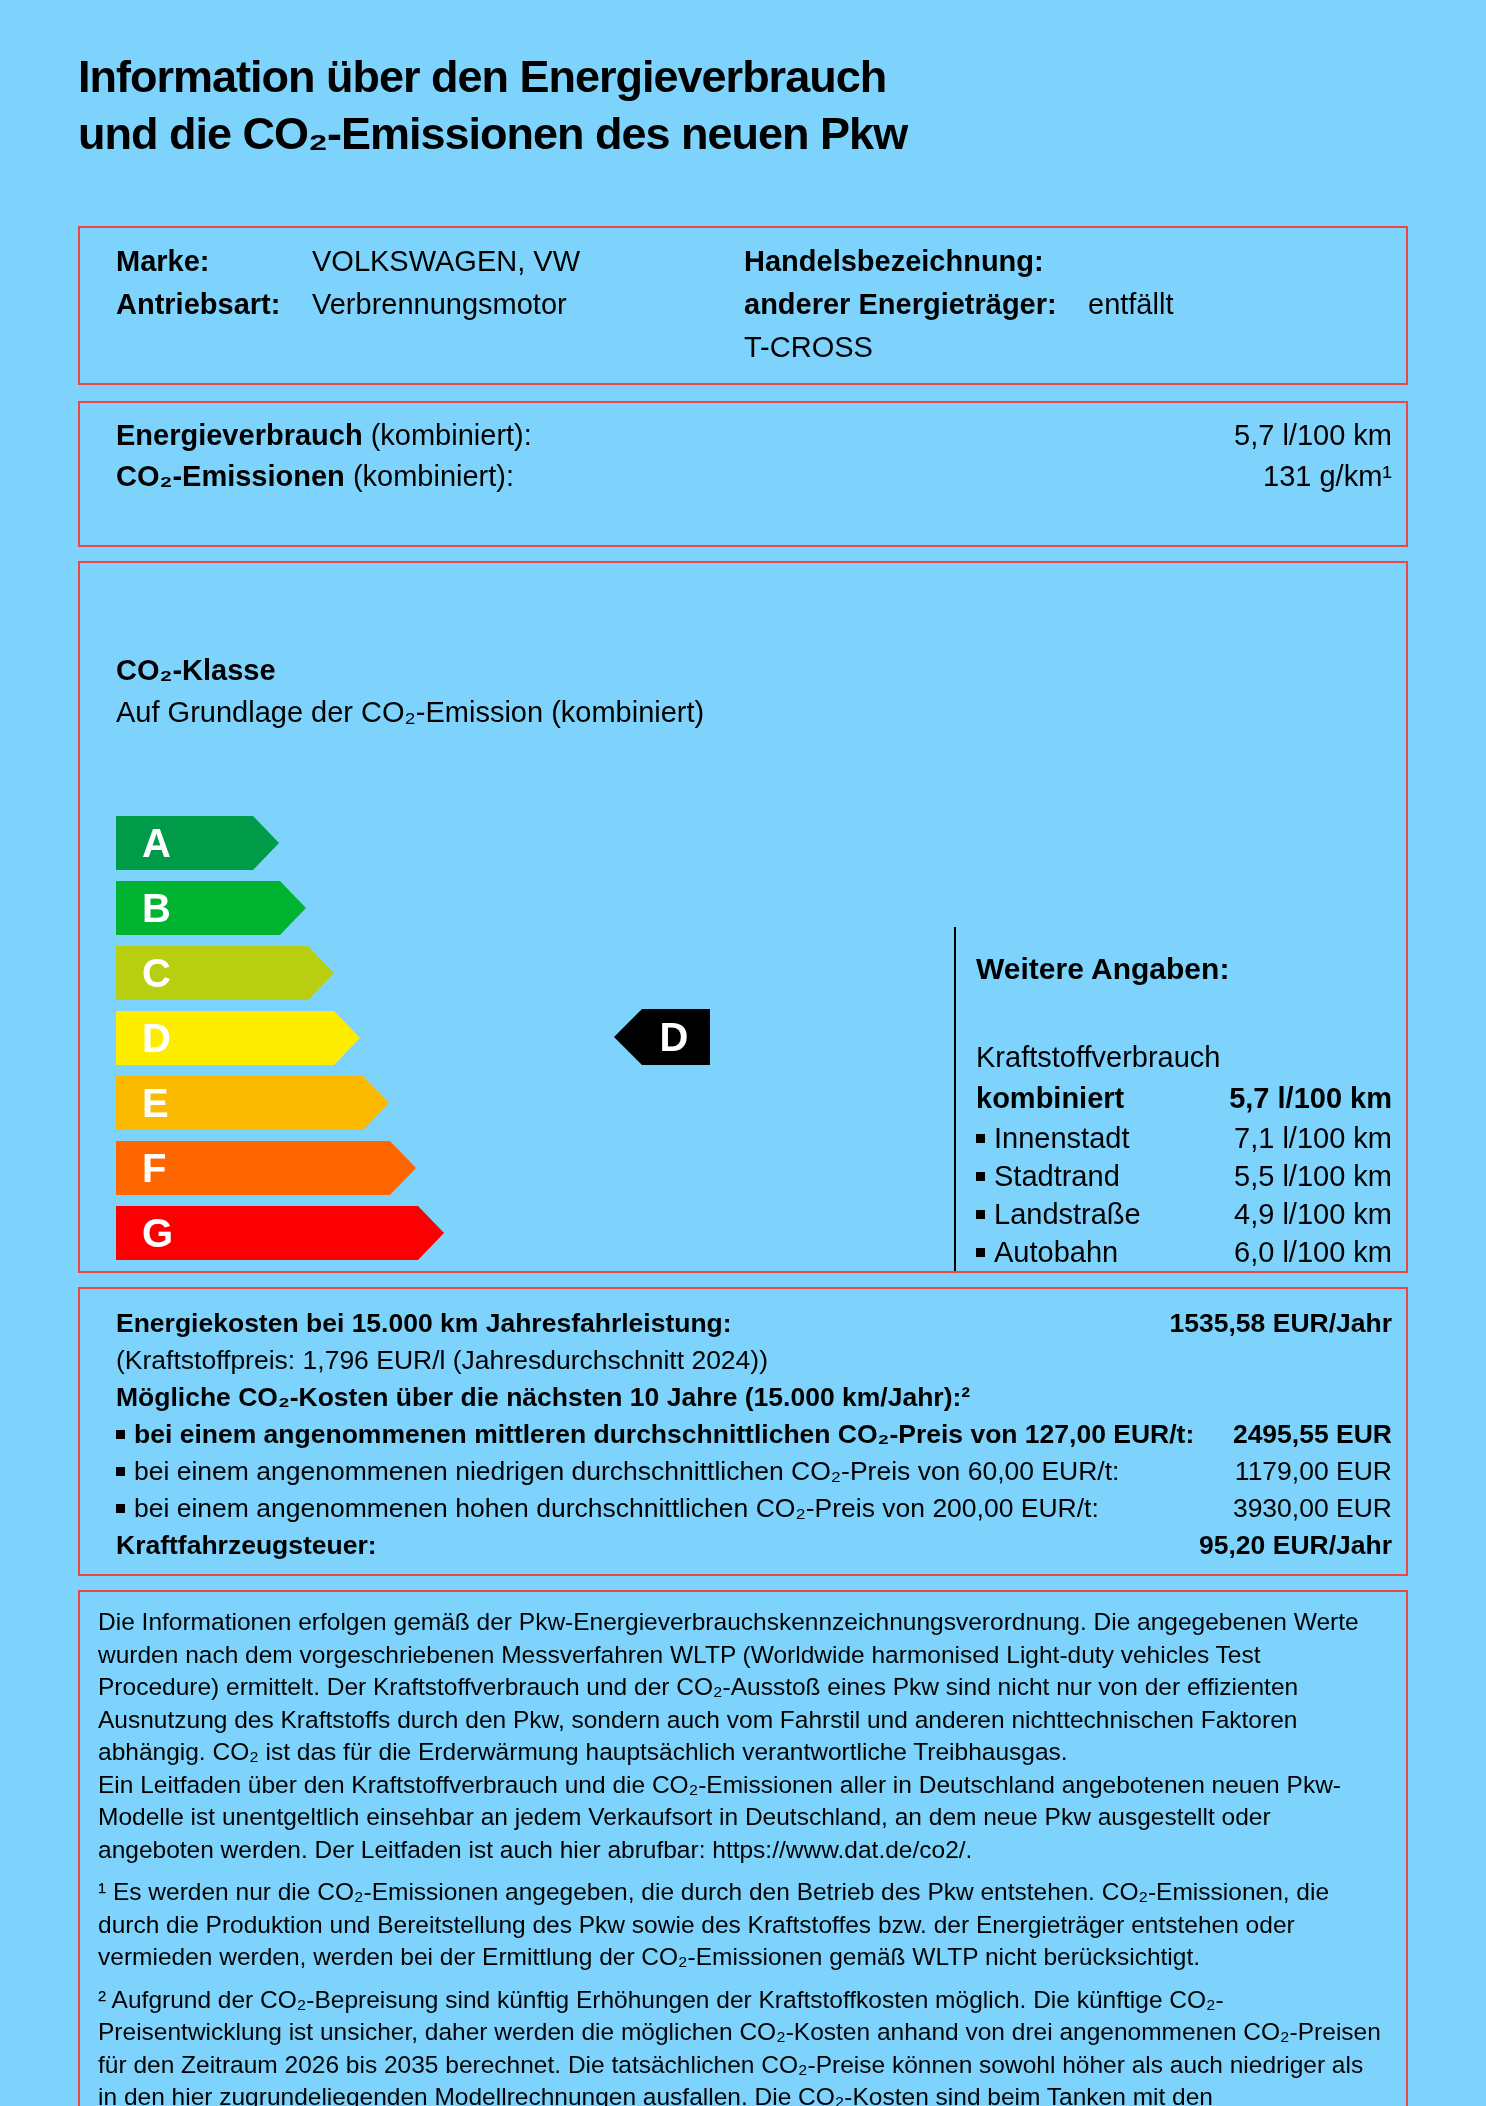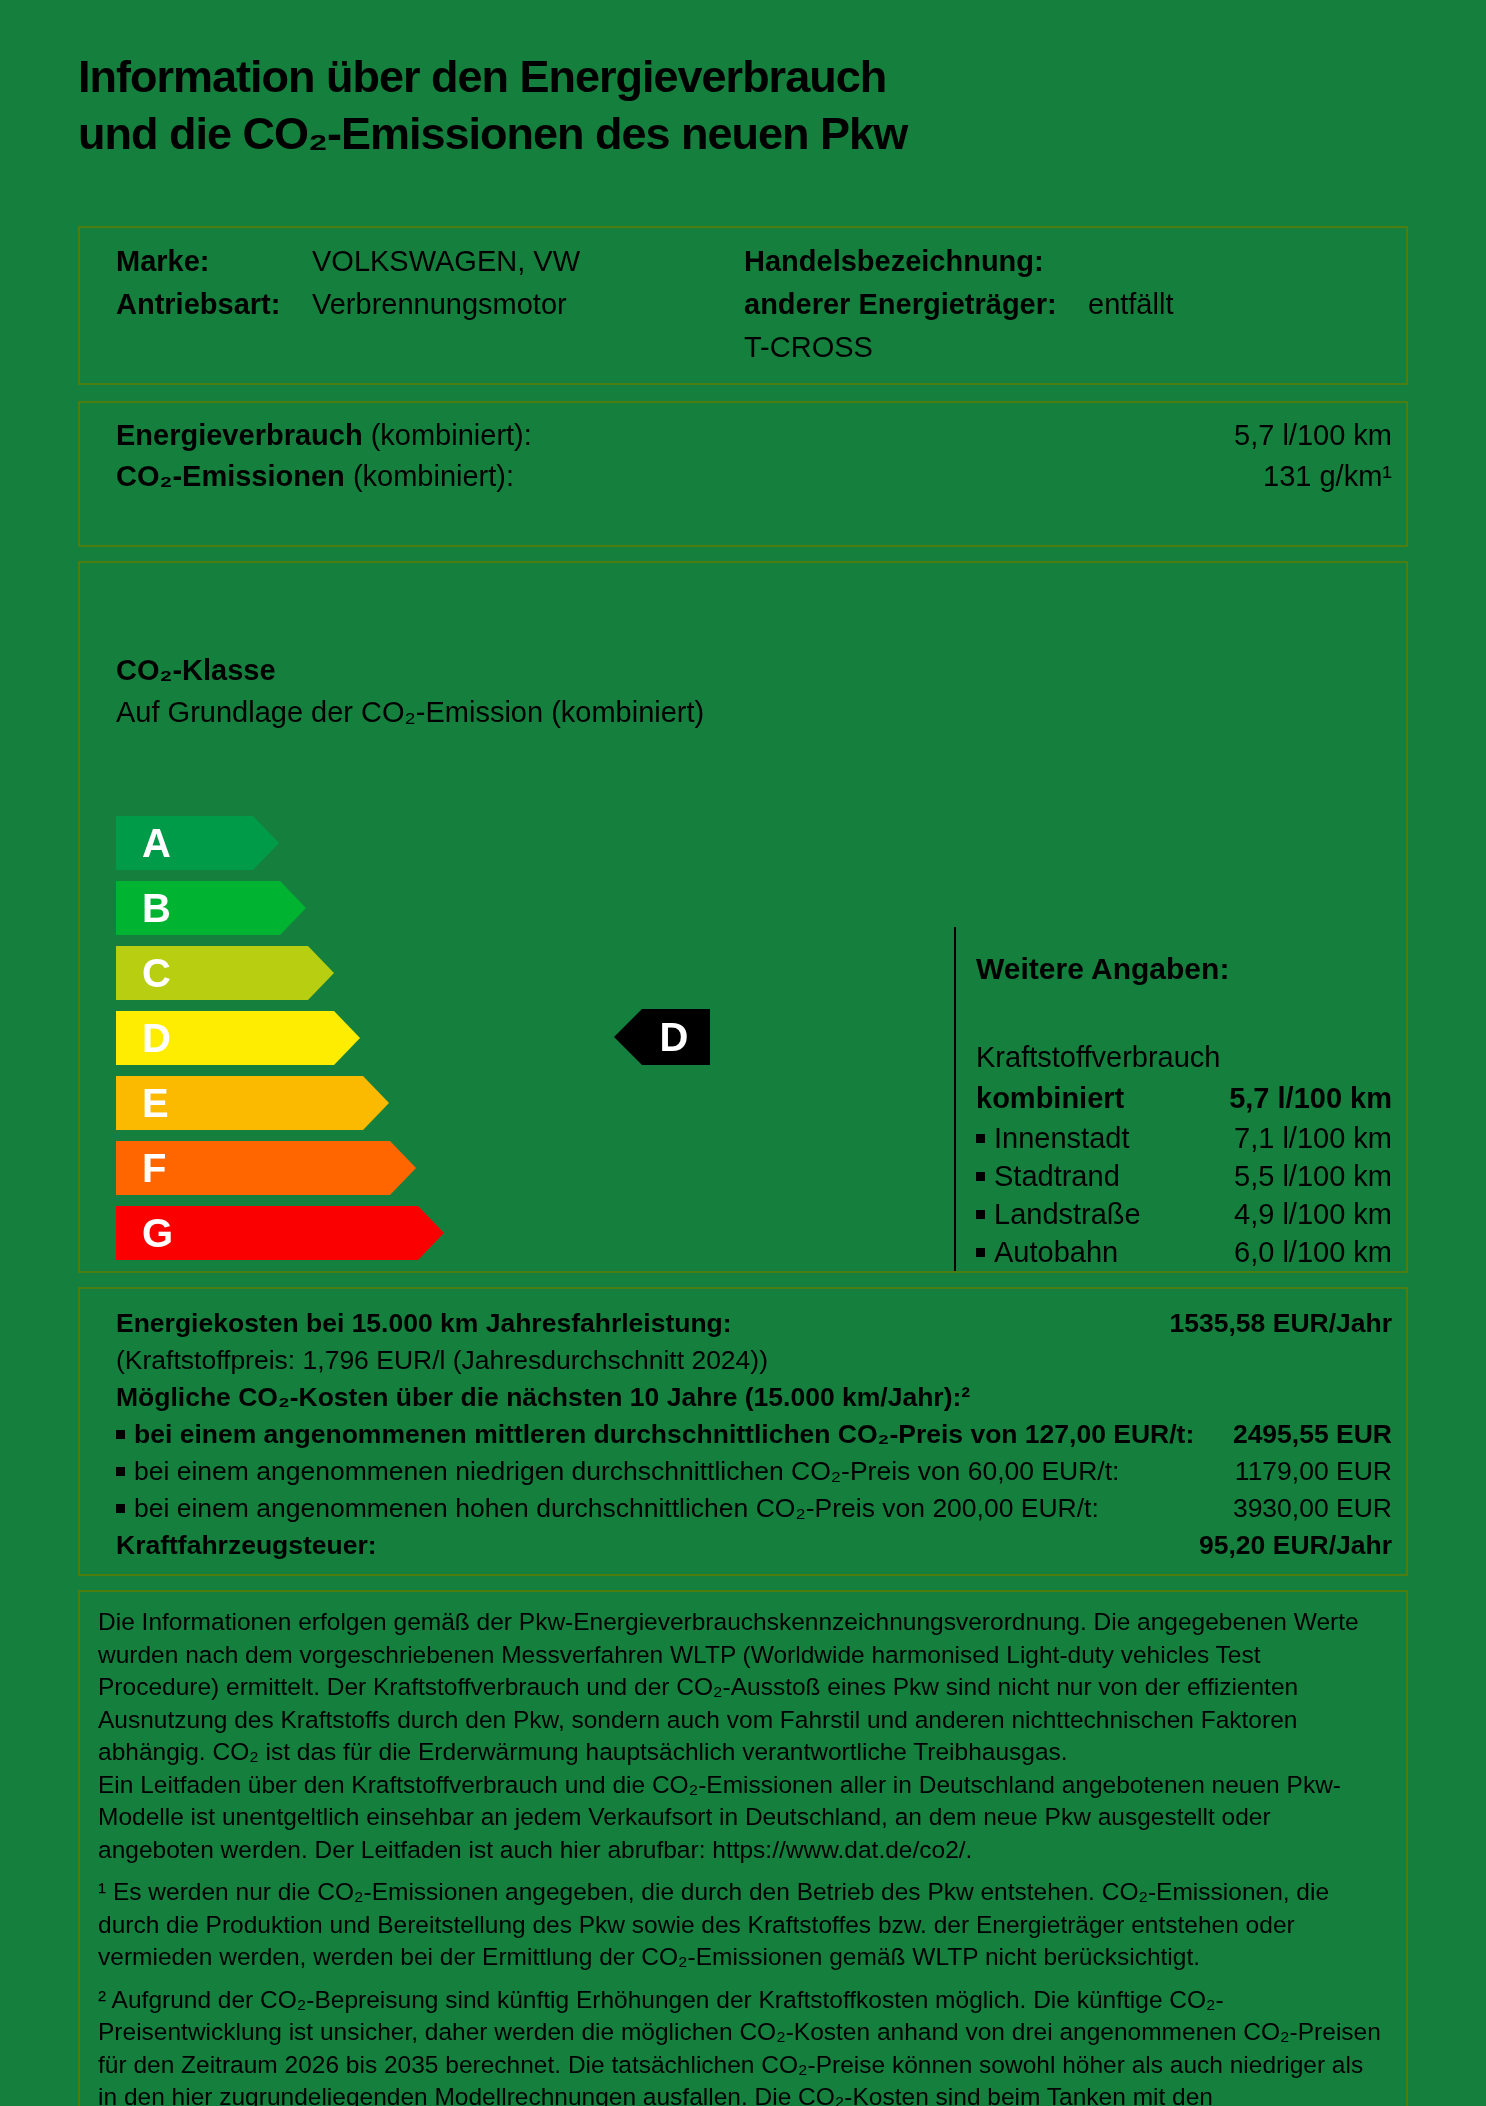--- a/index.html
+++ b/index.html
@@ -1,27 +1,27 @@
 <!DOCTYPE html>
 <html lang="de"><head>
 <meta charset="utf-8">
 <style>
   html,body{margin:0;padding:0;background:#ffffff;}
   .page{
     width:1486px;height:2106px;box-sizing:border-box;
-    padding:0 78px;position:relative;background:#15803d;color:#000;
+    padding:0 78px;position:relative;background:#7dd3fc;color:#000;
     font-family:"Liberation Sans", sans-serif;overflow:hidden;
   }
   
   .doc-title{
     padding-top:48px;font-size:45px;font-weight:700;line-height:57px;
     letter-spacing:-1px;
   }
   
-  .box{border:2px solid #4d7c0f;box-sizing:border-box;}
+  .box{border:2px solid #ef4444;box-sizing:border-box;}
   
   .box1{margin-top:64px;padding:12px 14px 14px 36px;font-size:29px;display:flex;}
   .vi-col-left{width:628px;}
   .vi-col-right{flex:1;}
   .vi-line{display:flex;line-height:43px;}
   .vi-label{font-weight:700;flex:0 0 auto;}
   .vi-col-left .vi-label{width:196px;}
   .vi-col-right .vi-label{width:344px;}
   .vi-value{font-weight:400;}
   .italic{font-style:italic;}

